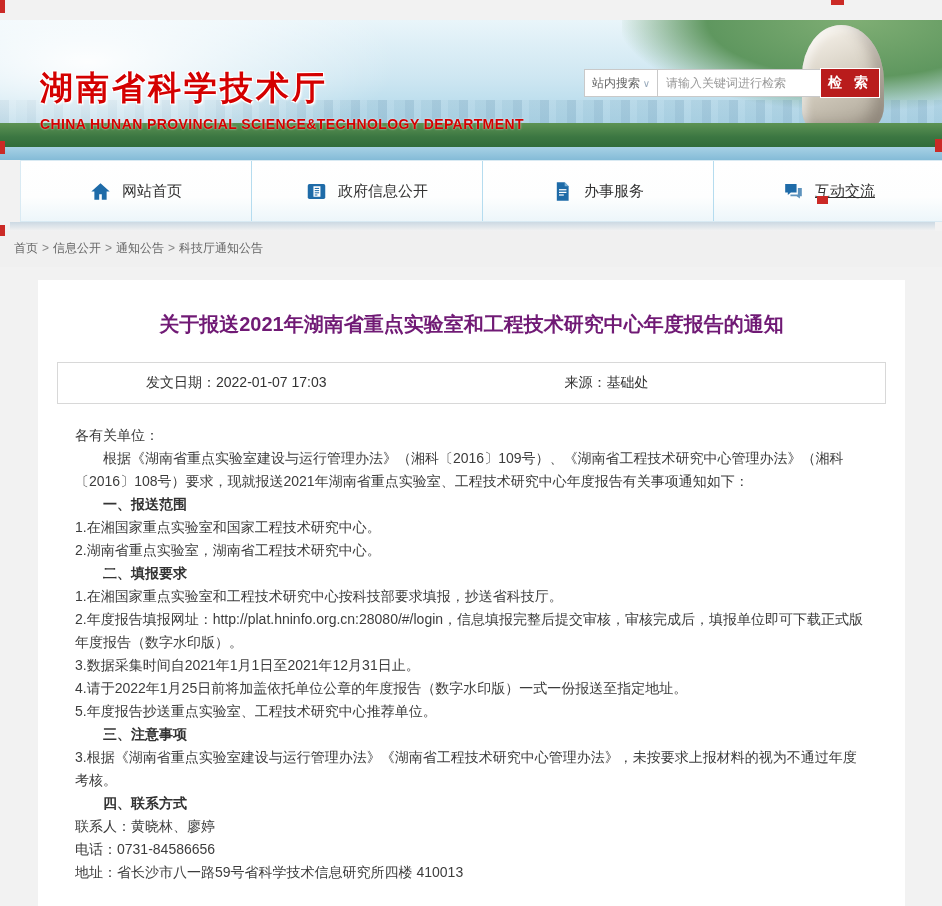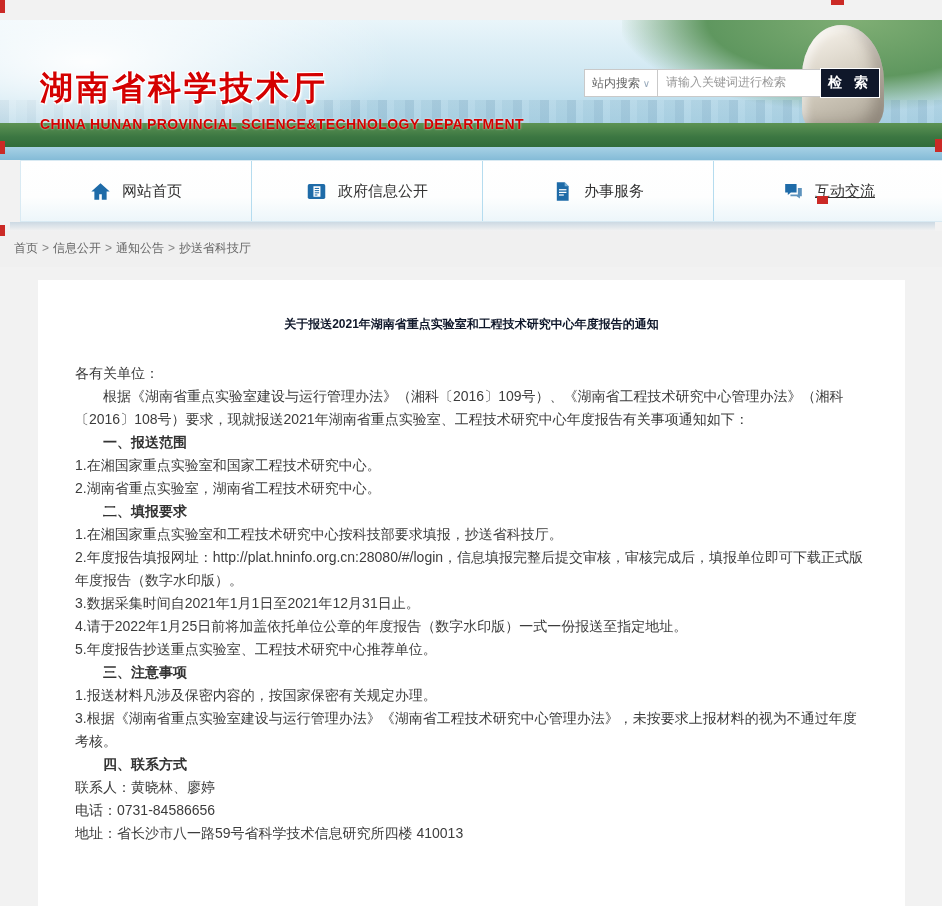--- a/index.html
+++ b/index.html
@@ -26,23 +26,23 @@
   .brand{position:absolute;left:40px;top:46px;z-index:6;}
   .site-name{font-size:33px;font-weight:bold;color:#d40000;letter-spacing:3px;
              text-shadow:1px 1px 0 #fff,-1px -1px 0 #fff,1px -1px 0 #fff,-1px 1px 0 #fff,2px 2px 2px rgba(255,255,255,.6);}
   .site-name-en{font-size:14px;font-weight:bold;color:#d40000;margin-top:5px;letter-spacing:.4px;
                 text-shadow:0 0 2px rgba(255,255,255,.85);}
   .search{position:absolute;right:62px;top:48px;display:flex;align-items:center;z-index:7;}
   .scope{width:58px;height:26px;background:#fff;border:1px solid #c9c9c9;font-size:12px;color:#666;
          display:flex;align-items:center;justify-content:space-between;padding:0 7px;cursor:pointer;}
   .scope .chev{color:#9ab;font-size:10px;}
   .search input{width:146px;height:26px;border:1px solid #c9c9c9;border-left:none;padding:0 8px;
-                font-size:12px;color:#701a75;outline:none;font-family:Liberation Mono, monospace;}
+                font-size:12px;color:#701a75;outline:none;font-family:Liberation Sans, sans-serif;}
   .search input::placeholder{color:#999;}
-  .search button{width:60px;height:30px;margin-left:-1px;background:#0f172a;color:#fff;font-size:14px;
+  .search button{width:60px;height:30px;margin-left:-1px;background:#b91c1c;color:#fff;font-size:14px;
                  font-weight:bold;border:1px solid #fff;cursor:pointer;letter-spacing:4px;font-family:inherit;}
 
   
   .nav{display:flex;height:62px;margin-left:20px;width:925px;box-sizing:border-box;
        background:linear-gradient(180deg,#ffffff 0%,#fdfefe 60%,#edf6fa 100%);
        border:1px solid #d9eaf3;}
   .nav-item{flex:1;display:flex;align-items:center;justify-content:center;gap:11px;
             border-right:1px solid #b5dcef;font-size:15px;color:#333;cursor:pointer;}
   .nav-item:last-child{border-right:none;text-decoration:underline;}
   .nav-item svg{width:21px;height:21px;}
@@ -50,21 +50,21 @@
               background:linear-gradient(180deg,#ccd9e3,rgba(204,217,227,0));}
 
   
   .breadcrumb{padding:9px 0 10px 14px;font-size:12px;color:#666;background:#f0f0f0;}
   .breadcrumb .crumb{cursor:pointer;}
   .breadcrumb .sep{margin:0 4px;color:#888;}
 
   
   .card{width:867px;margin:13px 0 0 38px;background:#fff;box-sizing:border-box;
         padding:26px 37px 40px;height:653px;overflow:hidden;}
-  .title{text-align:center;color:#0f172a;font-size:12px;font-weight:bold;margin:4px 0 24px;line-height:28px;}
+  .title{text-align:center;color:#701a75;font-size:20px;font-weight:bold;margin:4px 0 24px;line-height:28px;}
   .meta{display:flex;align-items:center;height:40px;border:1px solid #d8d8d8;margin:0 -18px;}
   .meta-cell{flex:1;font-size:14px;color:#333;}
   .meta-cell.left{padding-left:88px;}
   .meta-cell.right{padding-left:98px;}
   .body{margin-top:20px;font-size:14px;color:#3c3c3c;}
   .body p{margin:0;line-height:23px;}
   .body p.indent{text-indent:2em;}
   .body p.heading{text-indent:2em;font-weight:bold;color:#333;}
 
   
@@ -148,40 +148,47 @@
           <svg viewBox="0 0 24 24" fill="#1e6ba8">
             <path d="M2.5 3.5h13v9.5H9l-3.5 3v-3h-3z"></path>
             <path d="M17 8h4.5v9.5h-2.2v2.5L15.5 17.5H8.5v-2h8.5z" fill="#5e93bd"></path>
           </svg>
         </span>
         <span>互动交流</span>
       </div>
     </nav>
   <div class="nav-shadow"></div>
 
-  <div class="breadcrumb" id="breadcrumb"><span class="crumb">首页</span><span class="sep">&gt;</span><span class="crumb">信息公开</span><span class="sep">&gt;</span><span class="crumb">通知公告</span><span class="sep">&gt;</span><span class="crumb">抄送省科技厅</span></div>
+  <div class="breadcrumb" id="breadcrumb"><span class="crumb">首页</span><span class="sep">&gt;</span><span class="crumb">信息公开</span><span class="sep">&gt;</span><span class="crumb">通知公告</span><span class="sep">&gt;</span><span class="crumb">科技厅通知公告</span></div>
 
   <main class="card">
     <h1 class="title">关于报送2021年湖南省重点实验室和工程技术研究中心年度报告的通知</h1>
 
+    <div class="meta">
+      <div class="meta-cell left">
+        <span>发文日期：</span><span>2022-01-07 17:03</span>
+      </div>
+      <div class="meta-cell right">
+        <span>来源：</span><span>基础处</span>
+      </div>
+    </div>
 
     <div class="body" id="article-body">
         <p class="plain">各有关单位：</p>
         <p class="indent">根据《湖南省重点实验室建设与运行管理办法》（湘科〔2016〕109号）、《湖南省工程技术研究中心管理办法》（湘科〔2016〕108号）要求，现就报送2021年湖南省重点实验室、工程技术研究中心年度报告有关事项通知如下：</p>
         <p class="heading">一、报送范围</p>
         <p class="plain">1.在湘国家重点实验室和国家工程技术研究中心。</p>
         <p class="plain">2.湖南省重点实验室，湖南省工程技术研究中心。</p>
         <p class="heading">二、填报要求</p>
         <p class="plain">1.在湘国家重点实验室和工程技术研究中心按科技部要求填报，抄送省科技厅。</p>
         <p class="plain">2.年度报告填报网址：http://plat.hninfo.org.cn:28080/#/login，信息填报完整后提交审核，审核完成后，填报单位即可下载正式版年度报告（数字水印版）。</p>
         <p class="plain">3.数据采集时间自2021年1月1日至2021年12月31日止。</p>
         <p class="plain">4.请于2022年1月25日前将加盖依托单位公章的年度报告（数字水印版）一式一份报送至指定地址。</p>
         <p class="plain">5.年度报告抄送重点实验室、工程技术研究中心推荐单位。</p>
         <p class="heading">三、注意事项</p>
-        <p class="plain">1.报送材料凡涉及保密内容的，按国家保密有关规定办理。</p>
         <p class="plain">3.根据《湖南省重点实验室建设与运行管理办法》《湖南省工程技术研究中心管理办法》，未按要求上报材料的视为不通过年度考核。</p>
         <p class="heading">四、联系方式</p>
         <p class="plain">联系人：黄晓林、廖婷</p>
         <p class="plain">电话：0731-84586656</p>
         <p class="plain">地址：省长沙市八一路59号省科学技术信息研究所四楼  410013</p>
       </div>
 
   </main>
 
   <div class="mark m1"></div>

